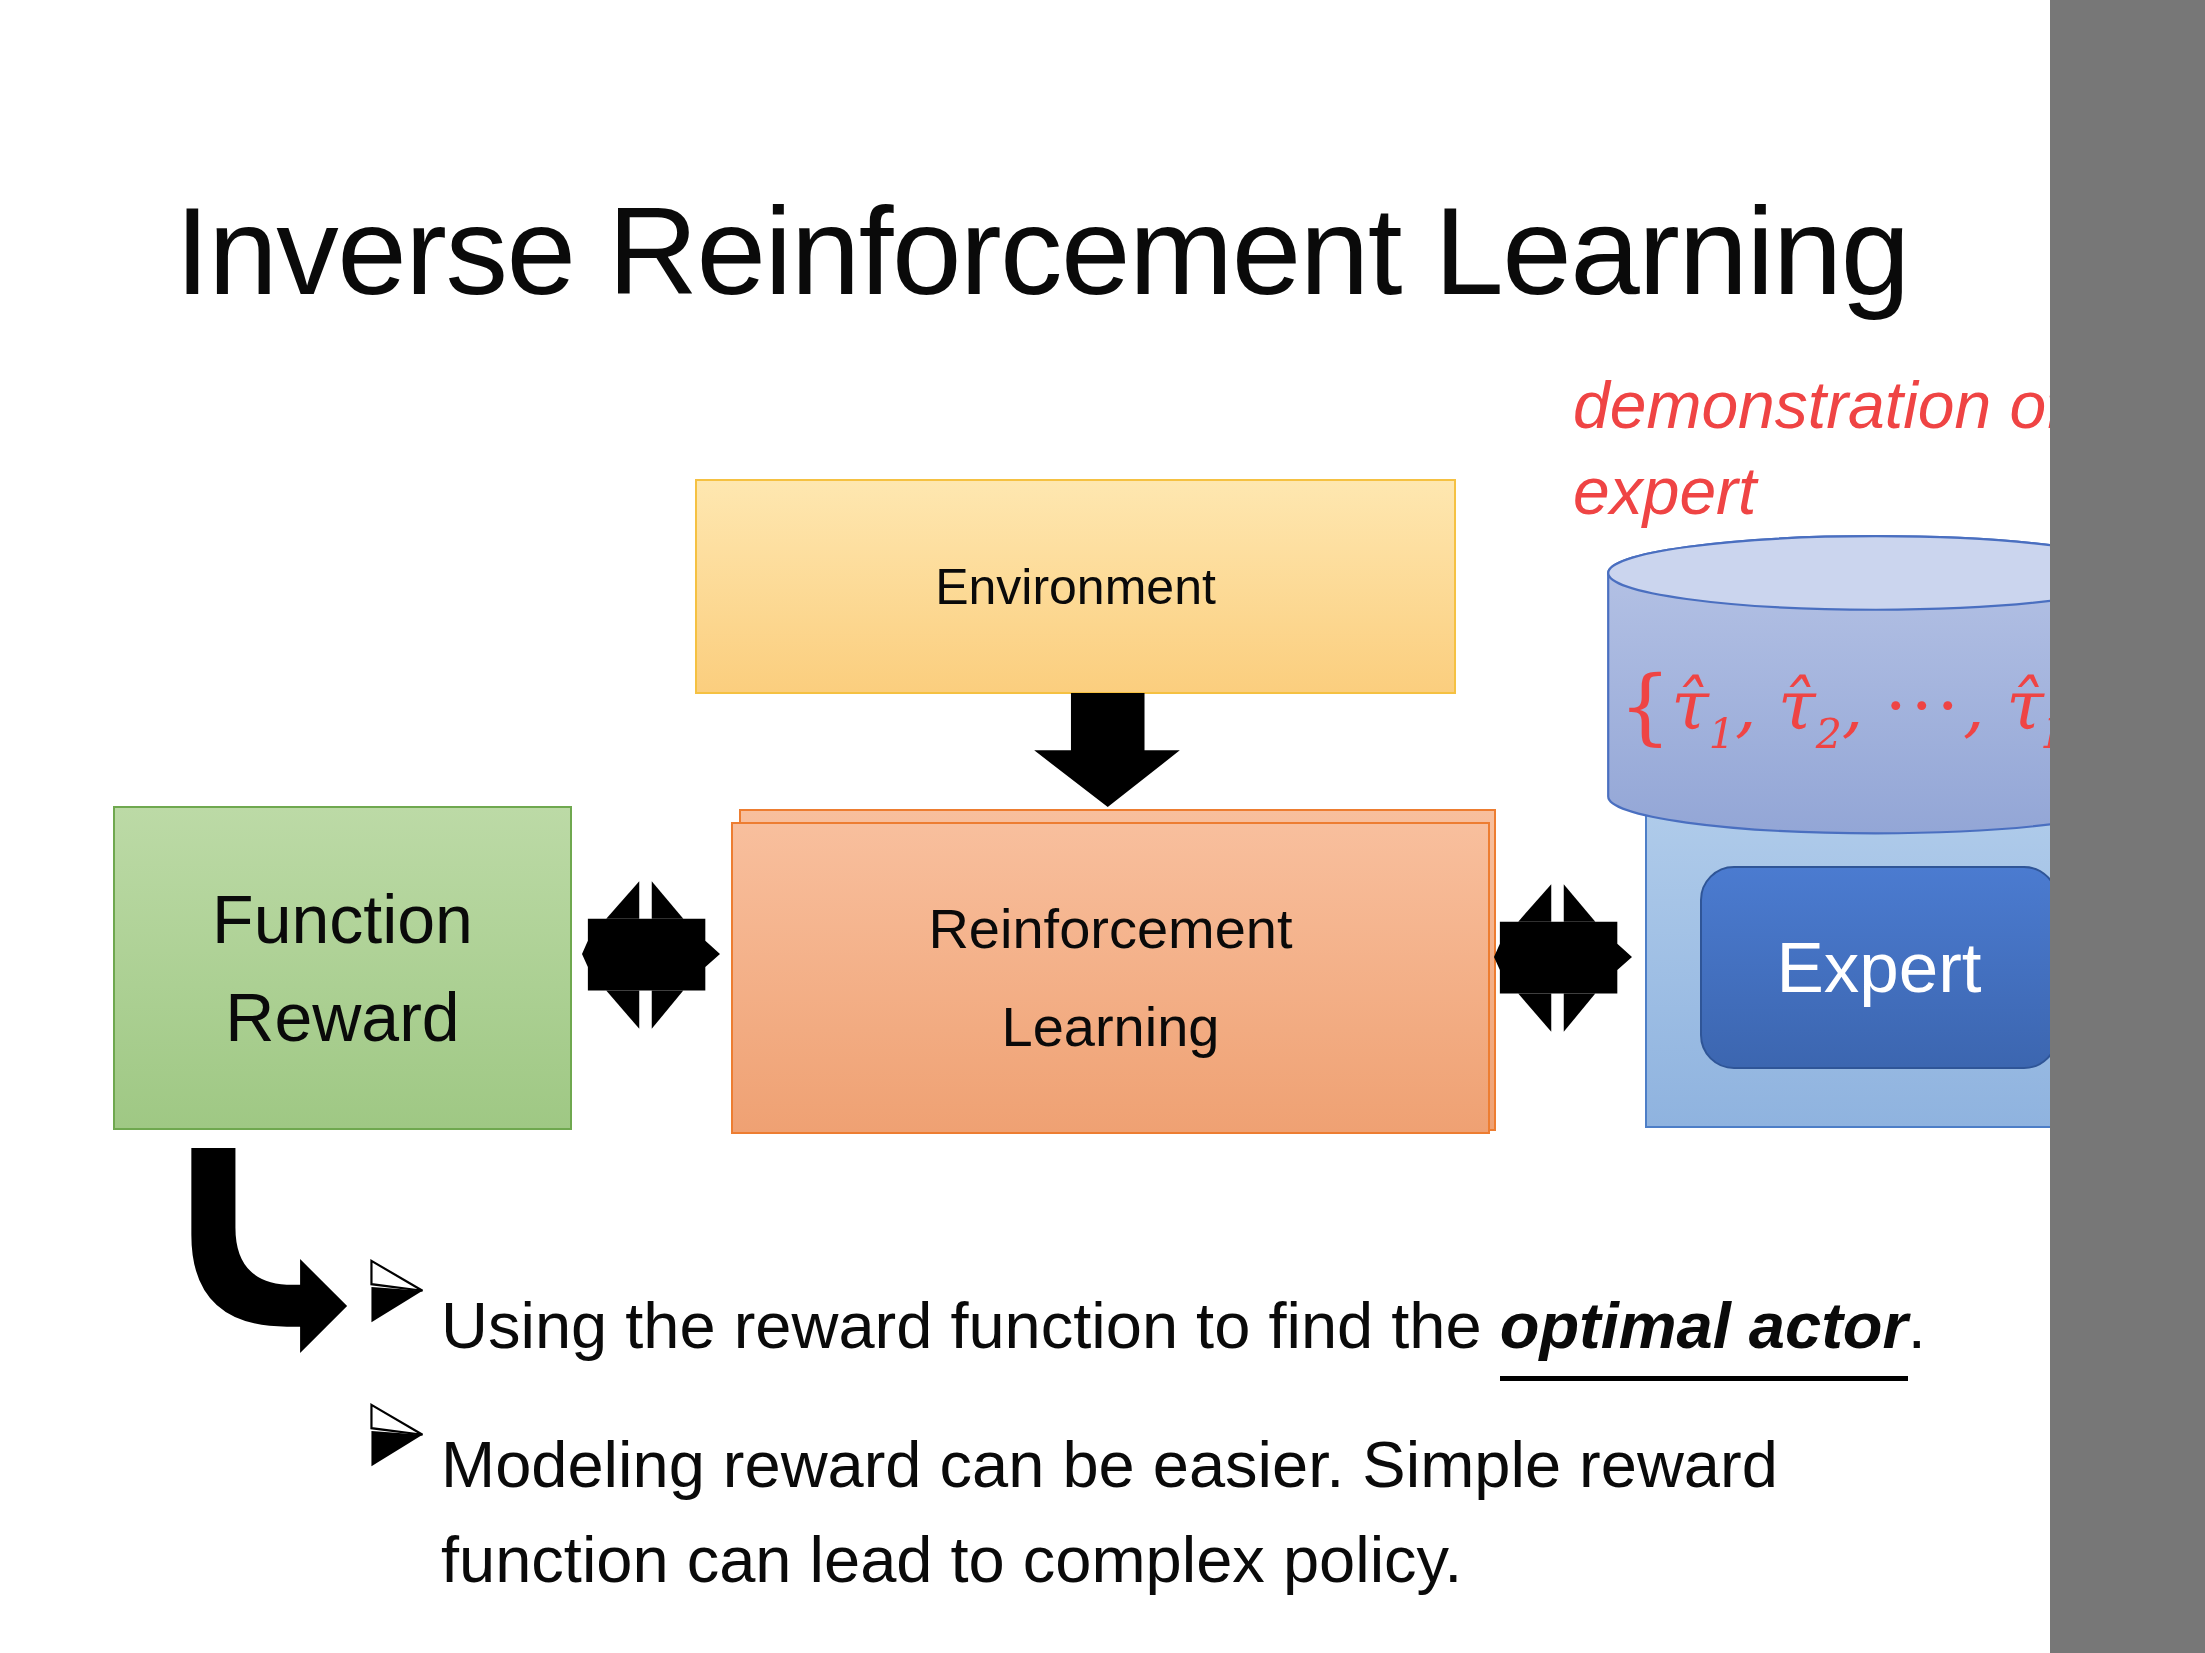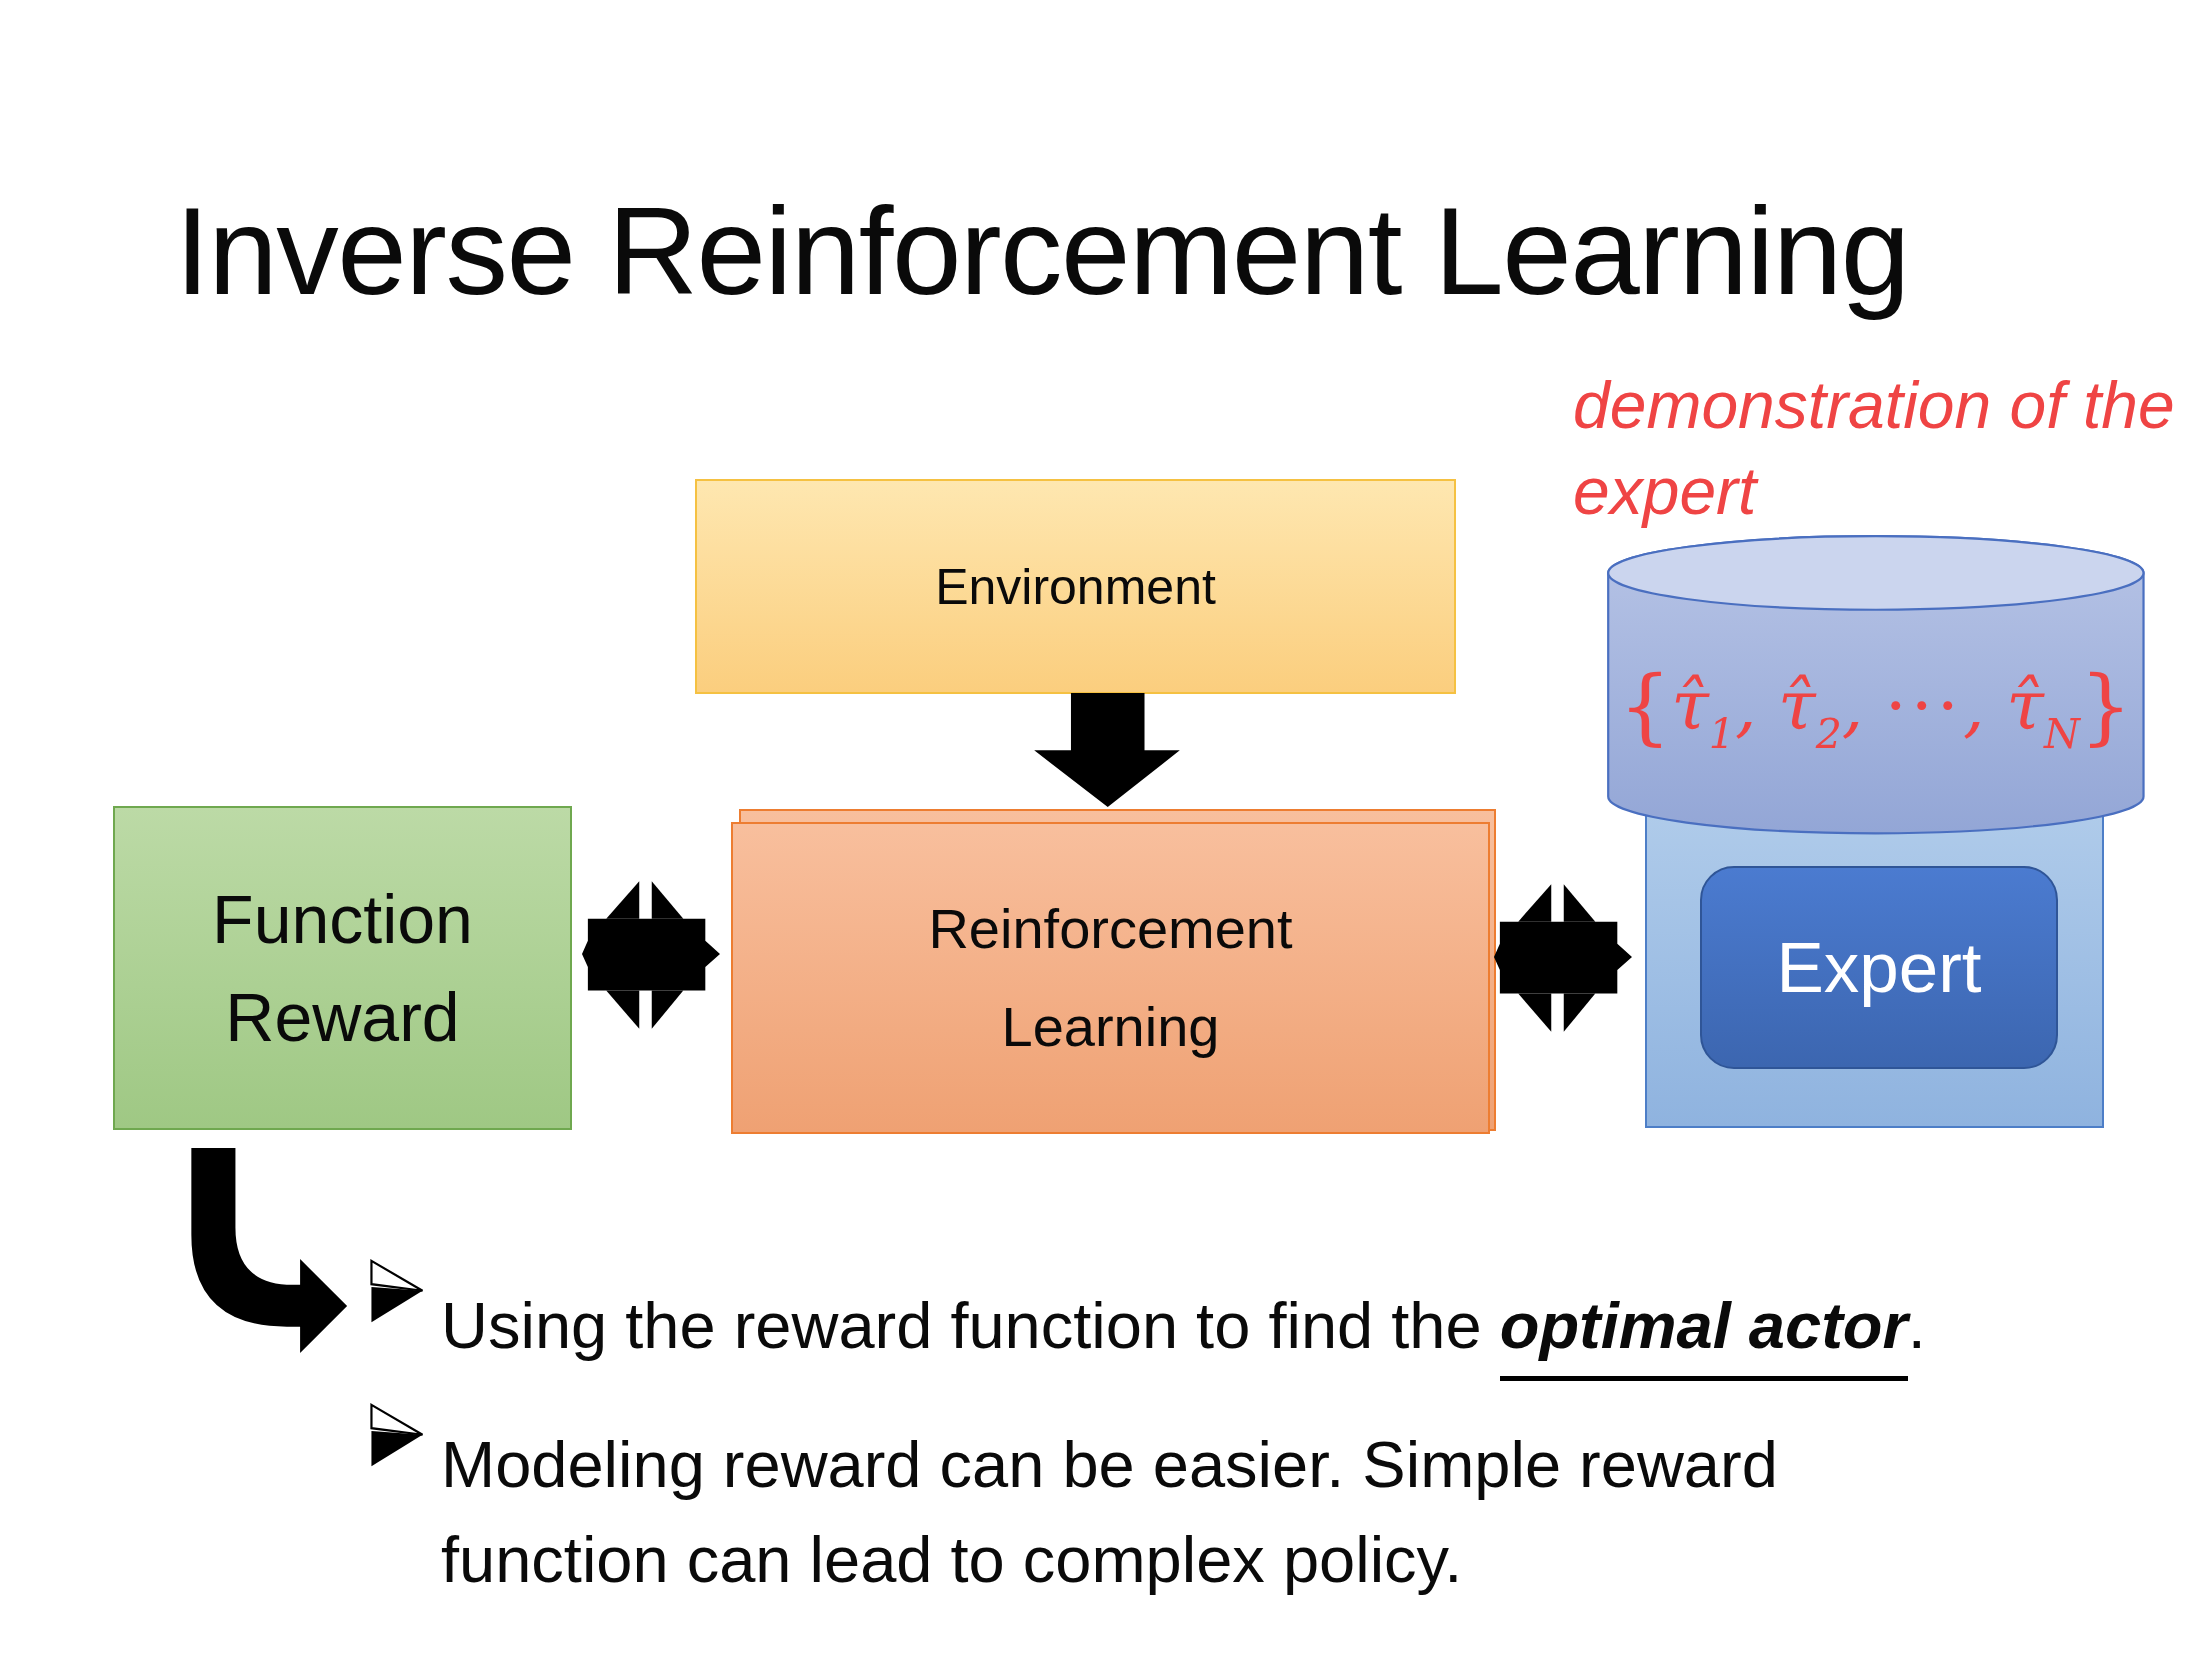--- a/index.html
+++ b/index.html
@@ -1,17 +1,17 @@
 <!DOCTYPE html>
 <html style="font-size:11.8px"><head>
 <meta charset="utf-8">
 <style>
   html,body{margin:0;padding:0;background:#777;}
   .slide{
-    position:relative; width:2205px; height:1654px; background:#ffffff;
+    position:relative; width:2050px; height:1654px; background:#ffffff;
     font-family:"Liberation Sans", sans-serif; overflow:hidden;
   }
   .abs{position:absolute;}
   
   .title{
     left:175px; top:182px; font-size:125px; line-height:1.1; color:#0a0a0a;
     letter-spacing:-1.5px; white-space:nowrap;
   }
   
   .demo{

